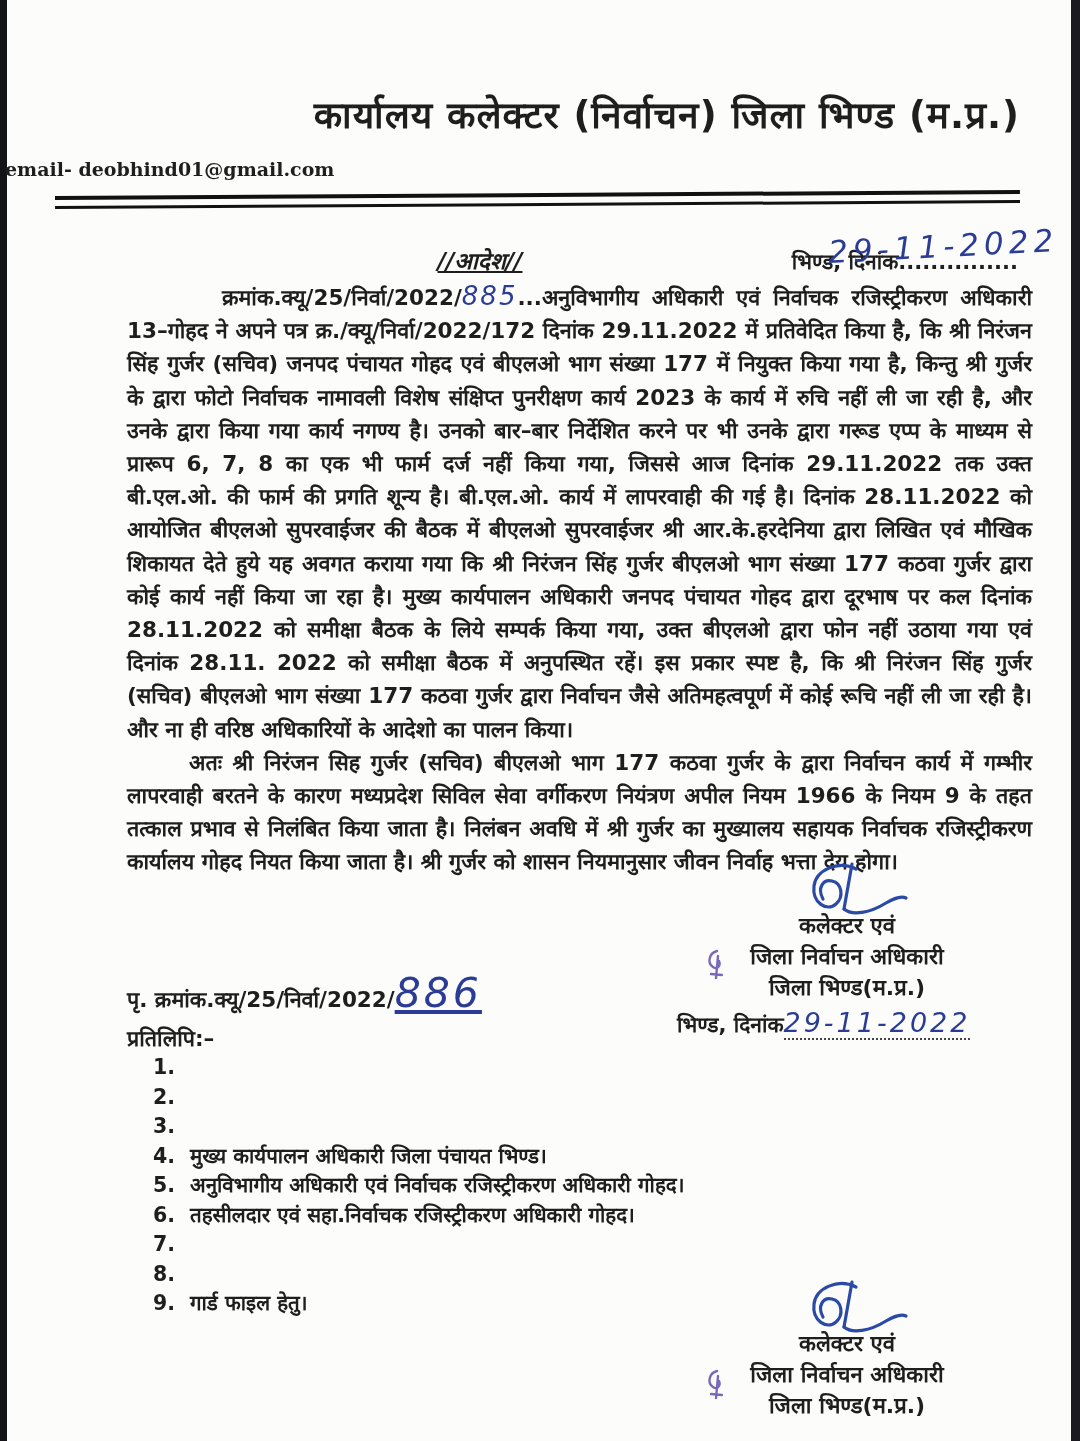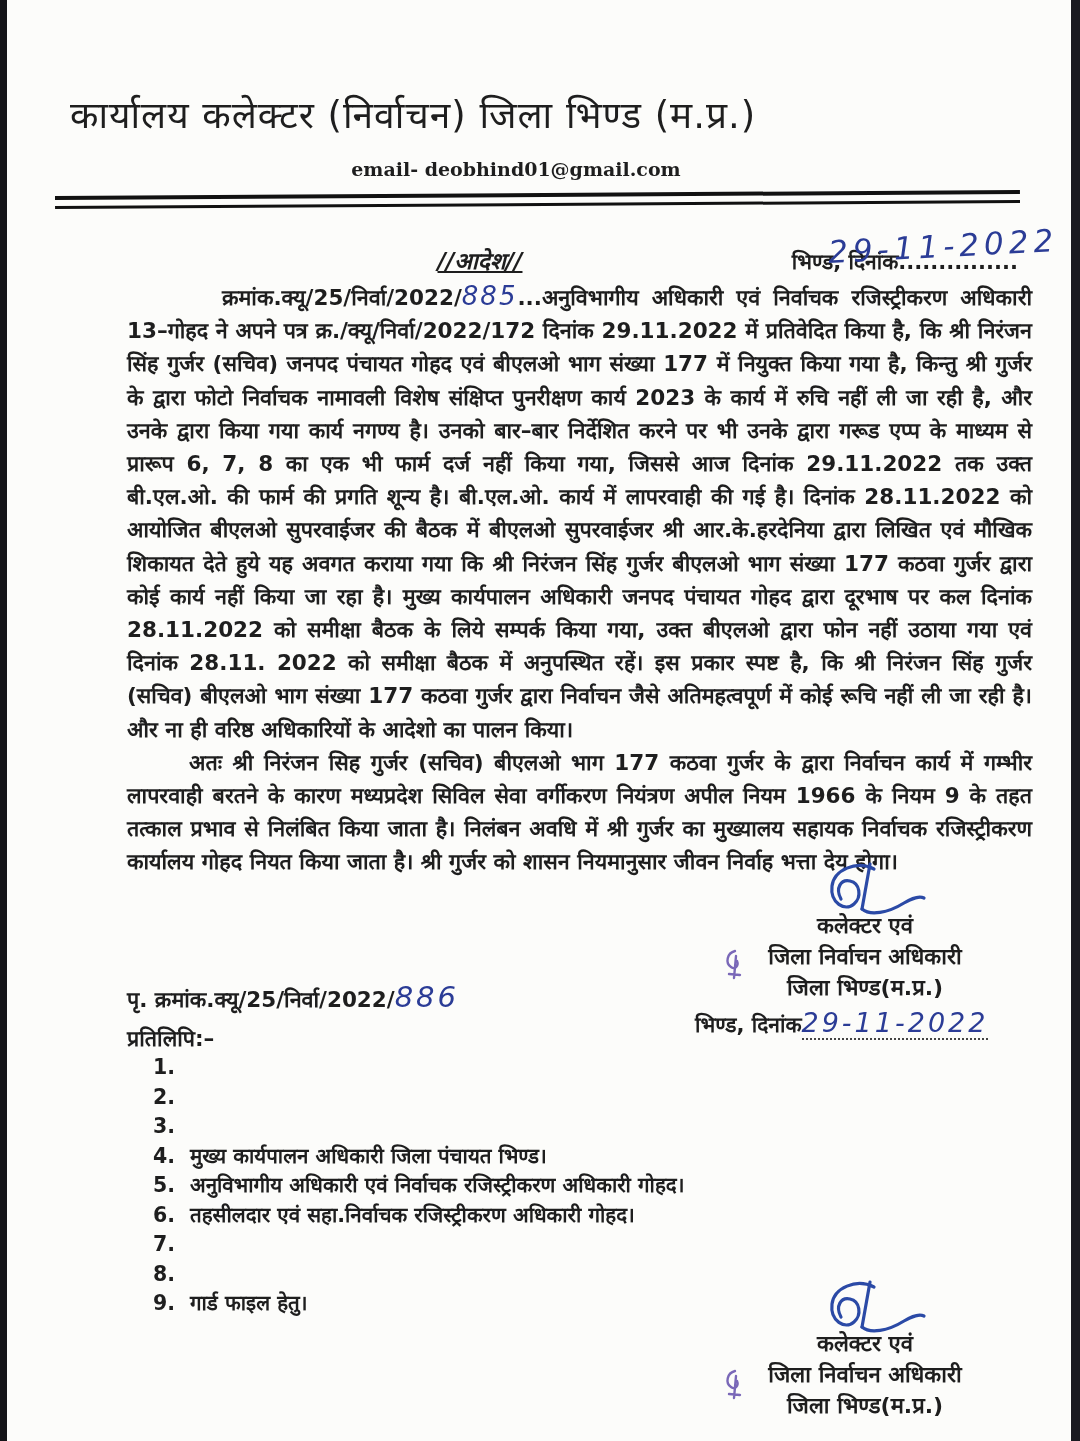--- a/index.html
+++ b/index.html
@@ -11,26 +11,26 @@
     overflow:hidden;
     font-family:"DejaVu Sans",sans-serif;
     color:#1e1e1e;
   }
   .edge{position:absolute;top:0;height:100%;background:#141418;}
   .edge.left{left:0;width:7px;}
   .edge.right{right:0;width:9px;background:#1a1a20;}
 
   .doc-title{
     position:absolute;top:88px;left:70px;right:60px;
-    text-align:left;font-size:37px;font-weight:normal;
+    text-align:right;font-size:37px;font-weight:bold;
     letter-spacing:1px;white-space:nowrap;
   }
   .doc-email{
-    position:absolute;top:158px;left:12px;right:60px;
-    text-align:center;font-size:19px;font-weight:bold;
+    position:absolute;top:158px;left:5px;right:60px;
+    text-align:left;font-size:19px;font-weight:bold;
     font-family:"DejaVu Serif",serif;
   }
   .head-rule{
     position:absolute;top:193px;left:55px;width:965px;height:6px;
     border-top:4px solid #111;border-bottom:3px solid #111;
     transform:rotate(-0.35deg);
   }
   .place-date{
     position:absolute;top:207px;right:62px;
     font-size:21px;font-weight:bold;margin-top:40px;
@@ -52,42 +52,42 @@
     position:absolute;top:281px;left:127px;width:905px;
     font-size:21.5px;line-height:33.2px;font-weight:bold;
     text-align:justify;
   }
   .body-text p{margin:0;}
   .para1{text-indent:95px;}
   .para2{text-indent:62px;}
   .hw-num{font-size:26px;line-height:0;letter-spacing:2px;font-style:italic;font-weight:normal;}
 
   .sig-block{
-    position:absolute;left:695px;width:340px;
+    position:absolute;left:677px;width:340px;
     text-align:center;font-size:22px;font-weight:bold;line-height:31px;
   }
   .sig-block.first{top:860px;}
   .sig-block.second{top:1278px;}
   .sig-svg{display:block;margin:0 auto -6px 95px;}
   .purple-mark{position:absolute;left:28px;}
   .sig-block.first .purple-mark{top:88px;}
   .sig-block.second .purple-mark{top:90px;}
   .sig-date-row{
     white-space:nowrap;text-align:left;margin-top:4px;font-size:21px;
   }
   .hw-date-bottom{
     font-size:27px;letter-spacing:3px;font-style:italic;font-weight:normal;
     border-bottom:2px dotted #444;
   }
 
   .ref-line{
     position:absolute;top:984px;left:127px;
     font-size:21.5px;font-weight:bold;white-space:nowrap;
   }
-  .ref-line .hw-num{font-size:29px;letter-spacing:3px;}
+  .ref-line .hw-num{font-size:41px;letter-spacing:3px;text-decoration:underline;}
   .copy-label{
     position:absolute;top:1023px;left:127px;
     font-size:21.5px;font-weight:bold;
   }
   .copy-list{
     position:absolute;top:1054px;left:153px;width:890px;
     font-size:20.5px;font-weight:bold;
   }
   .copy-item{display:flex;margin-bottom:3.5px;line-height:26px;}
   .copy-item .no{width:37px;flex:0 0 37px;}

